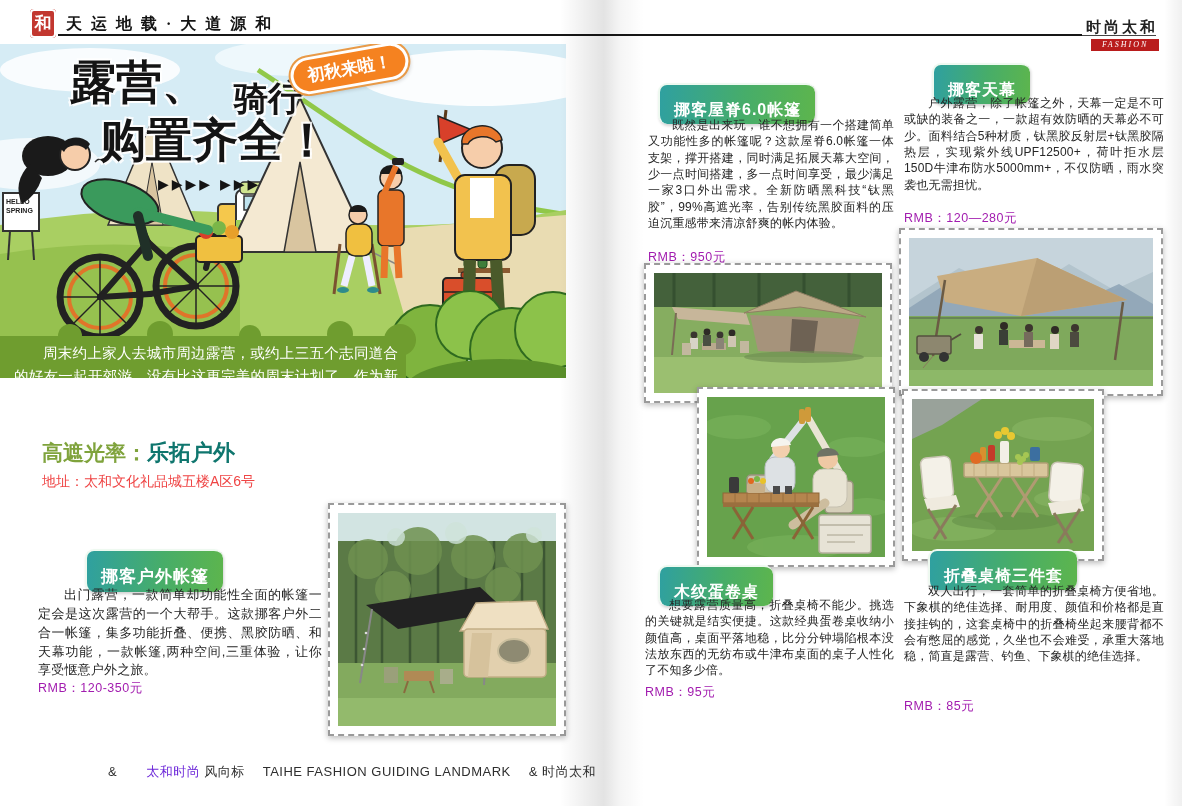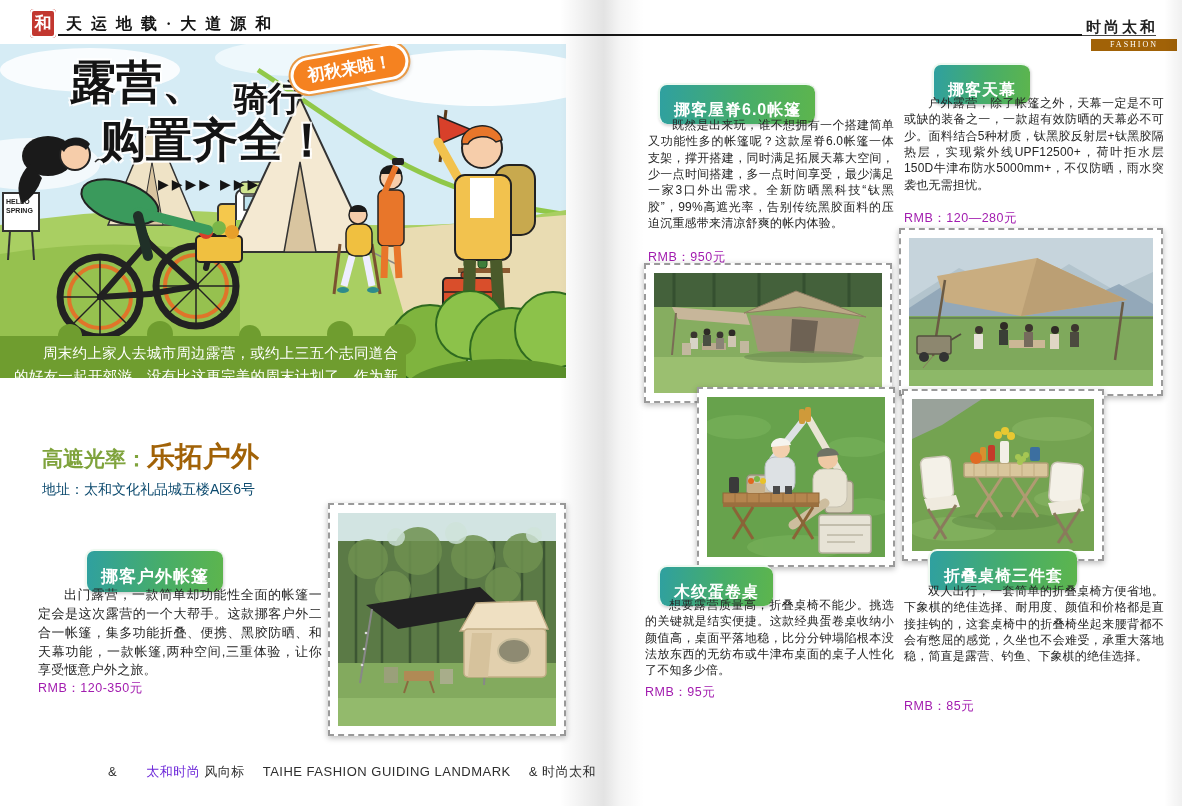--- a/index.html
+++ b/index.html
@@ -8,23 +8,23 @@
   
   .seal{position:absolute;left:30px;top:9px;width:26px;height:29px;background:#c2372f;border-radius:4px;
         box-shadow:inset 0 0 0 2px #fff,inset 0 0 0 4px #c2372f;color:#fff;text-align:center;line-height:29px;
         font-family:"Liberation Serif",serif;font-weight:700;font-size:17px;}
   .tagline{position:absolute;left:66px;top:14px;font-family:"Liberation Serif",serif;font-weight:700;
         font-size:16px;letter-spacing:9px;color:#141414;}
   .hrule{position:absolute;left:58px;top:34px;width:1024px;height:2px;background:#161616;}
   .brand{position:absolute;left:1086px;top:18px;font-family:"Liberation Serif",serif;font-weight:700;
         font-size:15px;letter-spacing:3px;color:#222;}
   .brand-rule{position:absolute;left:1082px;top:35px;width:74px;height:1px;background:#444;}
-  .fashion-badge{position:absolute;left:1091px;top:39px;background:#a16207;color:#fff;
-        font-family:"Liberation Serif",serif;font-size:8px;letter-spacing:2px;
-        padding:1px 19px 2px;}
+  .fashion-badge{position:absolute;left:1091px;top:39px;background:#b91c1c;color:#fff;
+        font-family:"Liberation Serif",serif;font-style:italic;font-size:8px;letter-spacing:2px;
+        padding:1px 11px 2px;}
   
   .hero{position:absolute;left:0;top:44px;width:566px;height:334px;overflow:hidden;}
   .hero svg{position:absolute;left:0;top:0;}
   .hero-title{position:absolute;font-weight:900;color:#141414;white-space:nowrap;
         text-shadow:2px 2px 0 rgba(255,255,255,.85),-2px -2px 0 rgba(255,255,255,.85),
                     2px -2px 0 rgba(255,255,255,.85),-2px 2px 0 rgba(255,255,255,.85);}
   .t1{left:70px;top:8px;font-size:46px;}
   .t2{left:234px;top:32px;font-size:34px;}
   .t3{left:100px;top:66px;font-size:46px;}
   .hero-arrows{position:absolute;left:158px;top:132px;font-size:14px;letter-spacing:3px;color:#141414;}
@@ -34,22 +34,22 @@
   .hello-sign{position:absolute;left:6px;top:153px;width:32px;font-size:7px;font-weight:700;
         line-height:1.35;color:#222;}
   .hero-intro{position:absolute;left:14px;top:298px;width:384px;font-size:14.5px;line-height:1.58;
         color:#fff;text-align:justify;text-indent:2em;}
   .checker{position:absolute;left:335px;top:374px;width:226px;height:14px;
         background:repeating-conic-gradient(#5a8f2a 0% 25%,#ffffff 0% 50%) 0 0/14px 14px;}
   
   .shop{position:absolute;left:42px;top:438px;}
   .shop-line1{font-size:21px;font-weight:600;}
   .shop-label{color:#7fa33c;}
-  .shop-name{color:#a16207;font-size:28px;}
-  .shop-sub{font-size:14px;color:#0c4a6e;margin-top:5px;}
+  .shop-name{color:#0f766e;font-size:22px;}
+  .shop-sub{font-size:14px;color:#ef4444;margin-top:5px;}
   
   .pill{position:absolute;padding:16px 14px 5px;border-radius:9px;
         background:linear-gradient(95deg,#2fa0a0 0%,#47ad69 55%,#5db54d 100%);
         color:#fff;font-weight:700;font-size:16px;letter-spacing:1px;line-height:1.15;
         border-top:2px solid #eef9f0;border-left:2px solid #eef9f0;
         box-shadow:1px 2px 3px rgba(0,0,0,.18);white-space:nowrap;}
   .pill-big{font-size:17px;}
   .col-body{position:absolute;font-size:12px;line-height:1.36;color:#262626;text-align:justify;
         text-indent:2em;letter-spacing:.2px;}
   .left-body{font-size:13px;line-height:1.45;}

